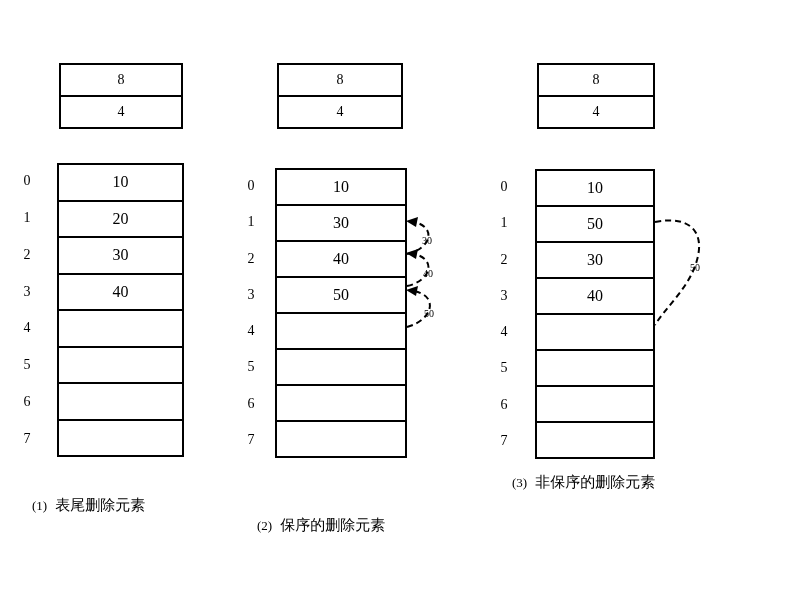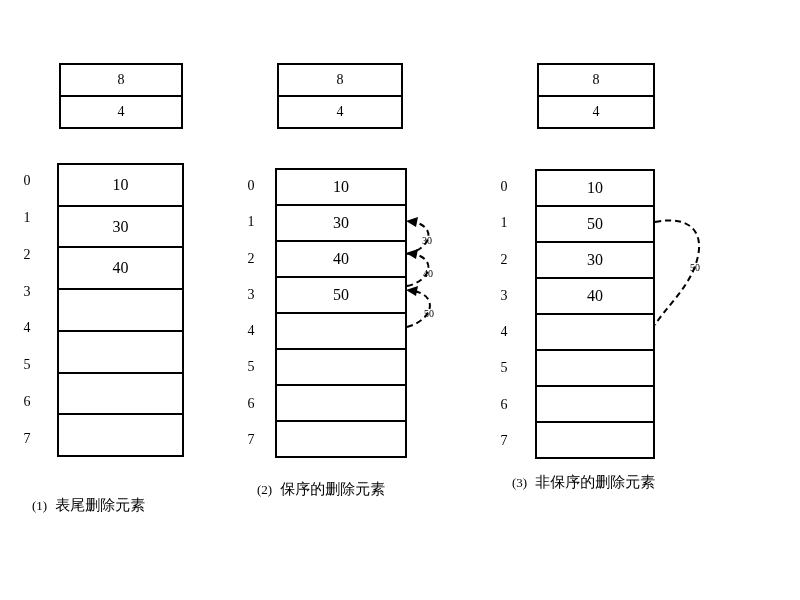--- a/index.html
+++ b/index.html
@@ -102,20 +102,21 @@
   <div class="idx">2</div>
   <div class="idx">3</div>
   <div class="idx">4</div>
   <div class="idx">5</div>
   <div class="idx">6</div>
   <div class="idx">7</div>
 </div>
 
 <div class="abs array" style="left:57px; top:163px; width:127px; height:294px;">
   <div class="array-cell">10</div>
+  <div class="array-cell">20</div>
   <div class="array-cell">30</div>
   <div class="array-cell">40</div>
   <div class="array-cell"></div>
   <div class="array-cell"></div>
   <div class="array-cell"></div>
   <div class="array-cell"></div>
 </div>
 
 <div class="abs caption" style="left:32px; top:496px;">
   <span class="num">(1)</span><span class="txt">表尾删除元素</span>
@@ -156,21 +157,21 @@
 
   <path class="move-path" d="M 2,86 C 26,81 32,59 9,54"></path>
   <polygon class="arrow-head" points="1,53 13,49 11,59"></polygon>
   <text class="move-label" x="18" y="77">40</text>
 
   <path class="move-path" d="M 2,127 C 28,120 34,96 9,91"></path>
   <polygon class="arrow-head" points="1,90 13,86 11,96"></polygon>
   <text class="move-label" x="19" y="117">50</text>
 </svg>
 
-<div class="abs caption" style="left:257px; top:480px;">
+<div class="abs caption" style="left:257px; top:516px;">
   <span class="num">(2)</span><span class="txt">保序的删除元素</span>
 </div>
 
 <div class="abs info-box" style="left:537px; top:63px; width:118px; height:66px;">
   <div class="info-cell">8</div>
   <div class="info-cell">4</div>
 </div>
 
 <div class="abs idx-col" style="left:493px; top:169px; width:22px; height:290px;">
   <div class="idx">0</div>

